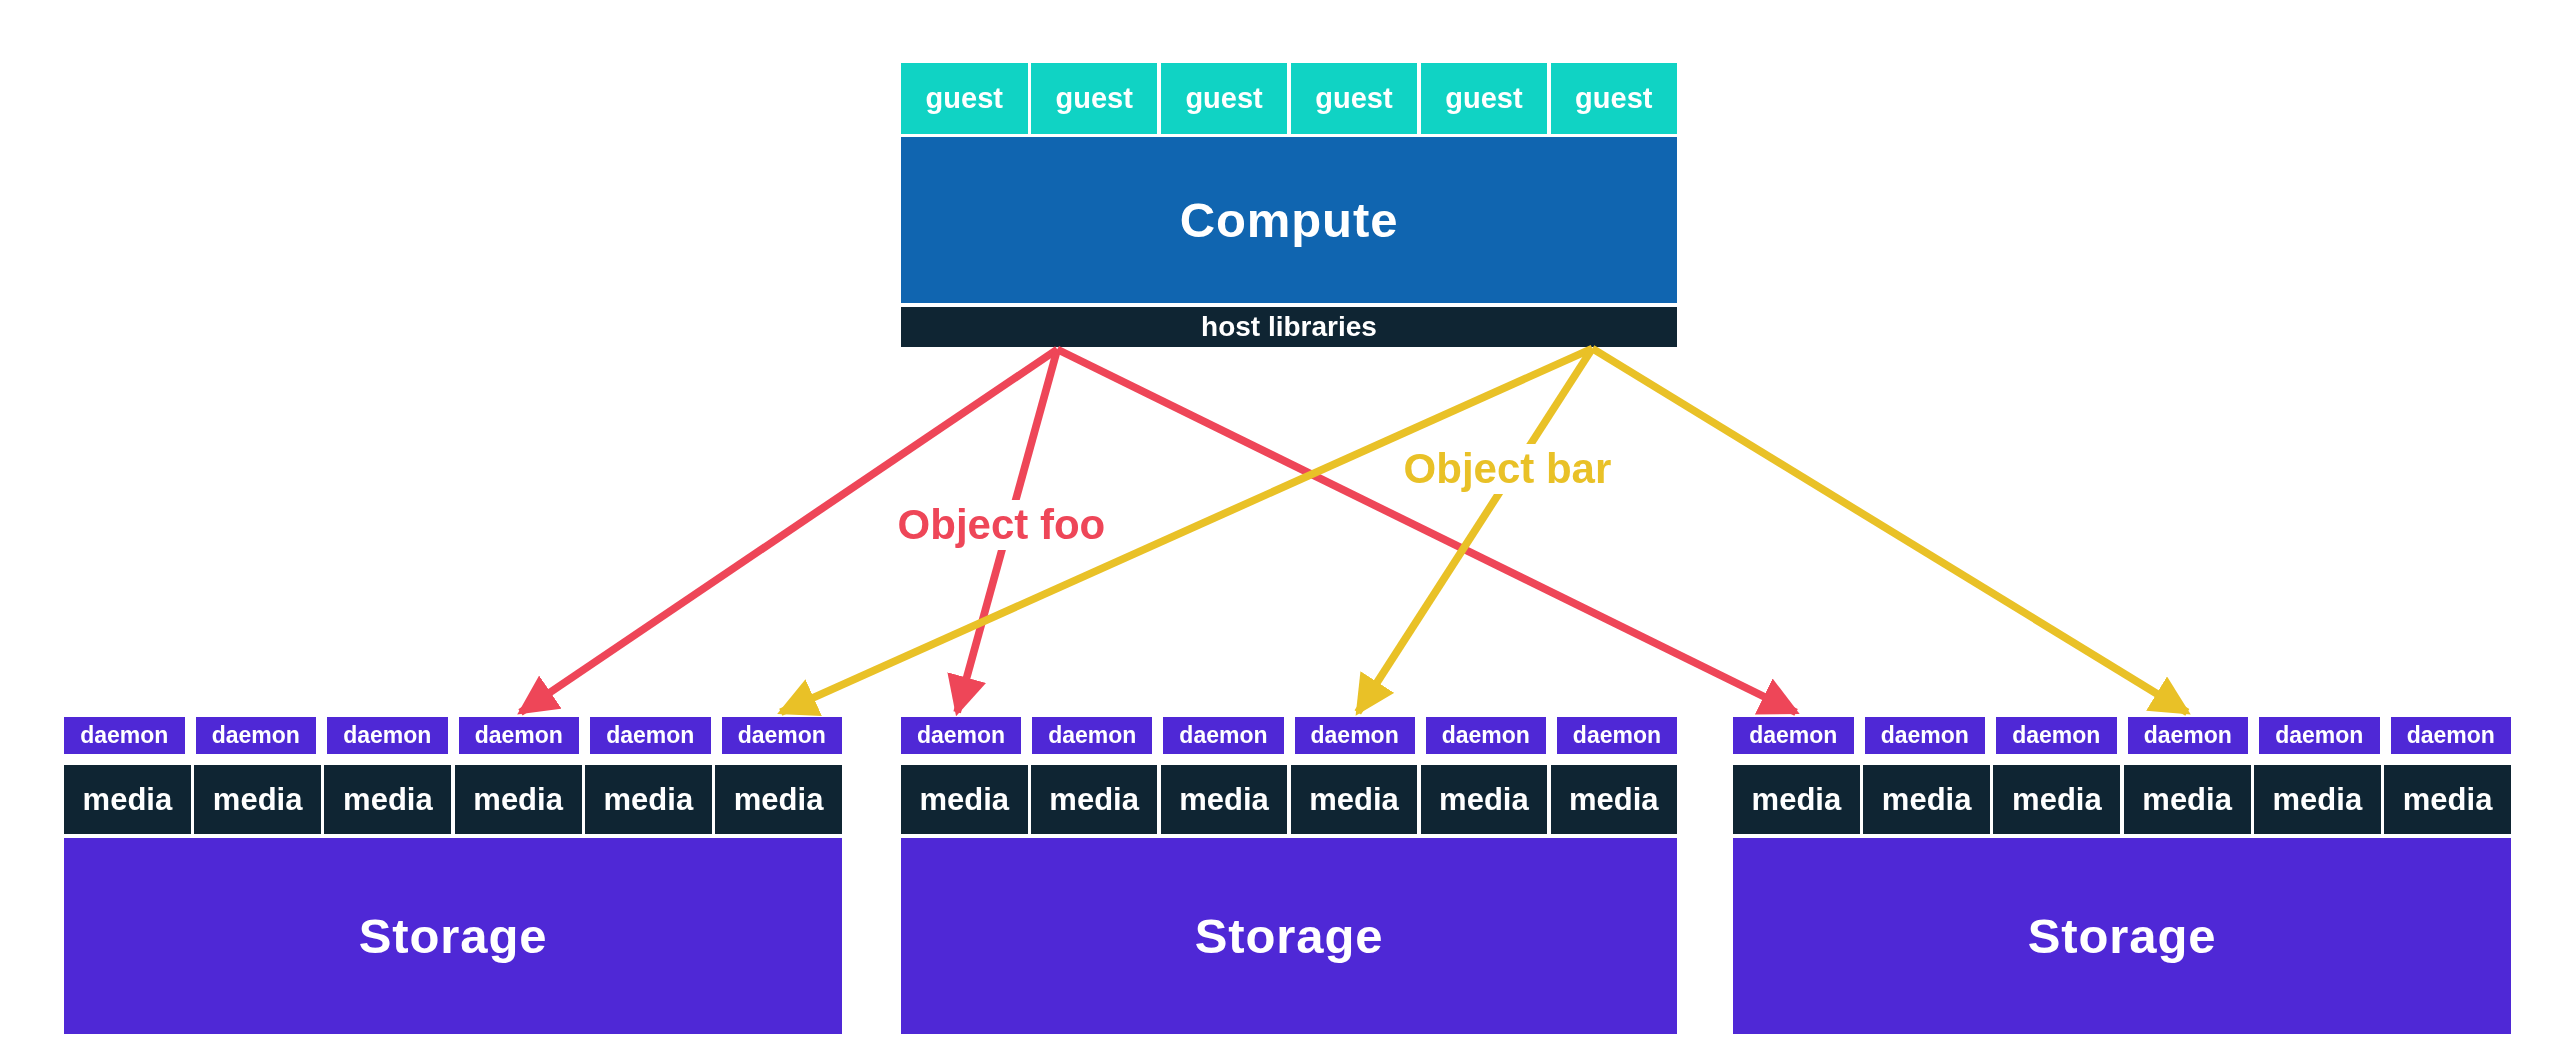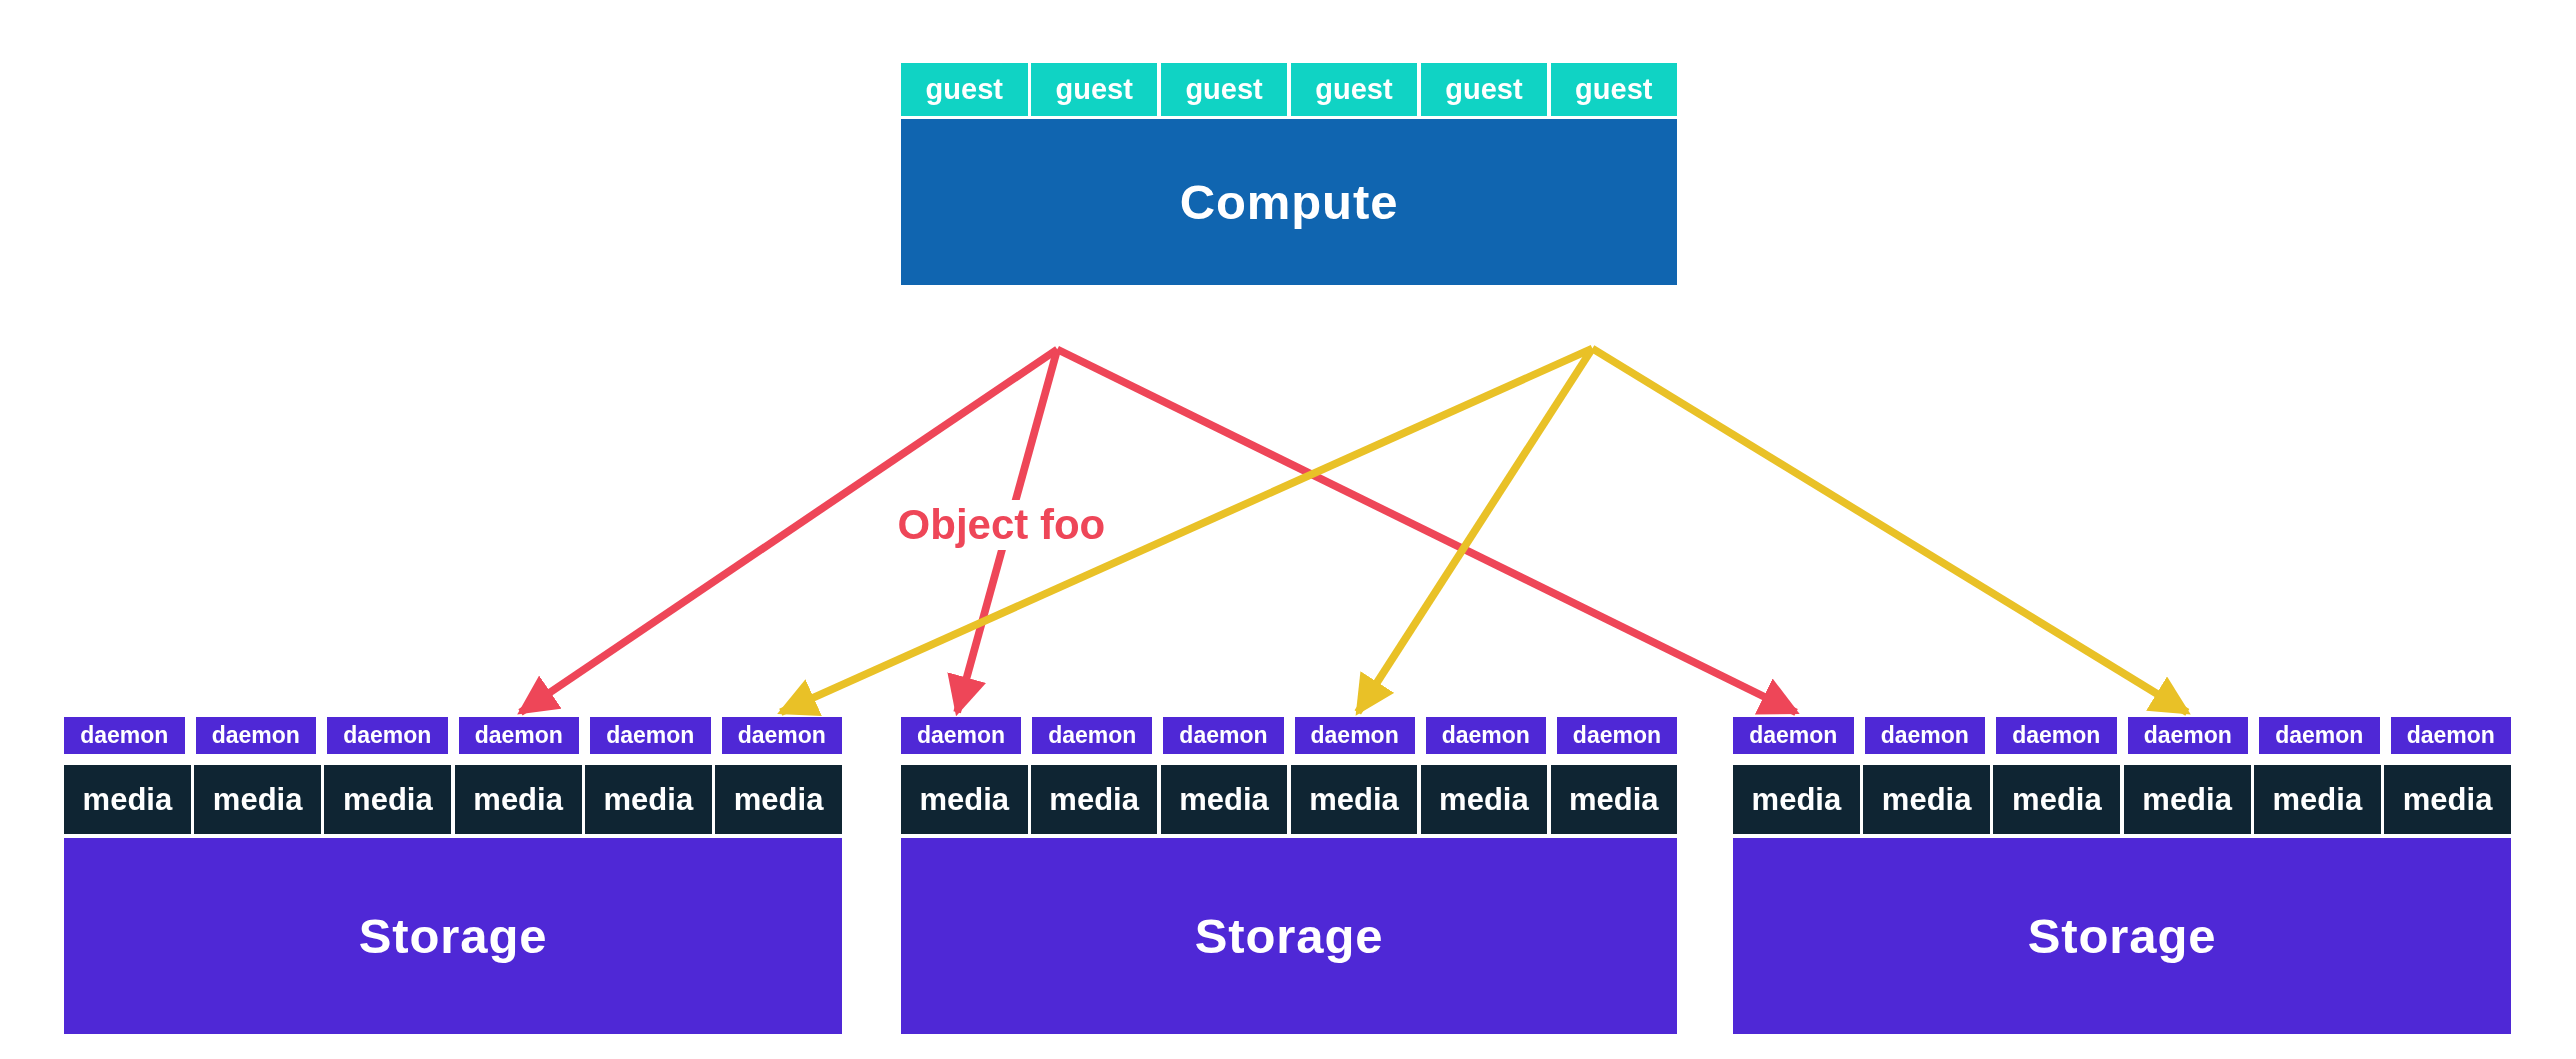--- a/index.html
+++ b/index.html
@@ -5,21 +5,21 @@
   html,body{margin:0;padding:0;background:#fff;}
   .canvas{
     position:relative;
     width:2576px;height:1060px;
     background:var(--bg,#fff);
     font-family:"Liberation Sans", sans-serif;
     overflow:hidden;
   }
   
   .compute-stack{position:absolute;left:901px;top:63px;width:776px;z-index:1;}
-  .guest-row{display:flex;gap:3.4px;height:53px;}
+  .guest-row{display:flex;gap:3.4px;height:71px;}
   .guest-row .cell{
     flex:1;background:var(--teal);
     display:flex;align-items:center;justify-content:center;
     color:#fff;font-weight:bold;font-size:29px;
   }
   .compute-block{
     margin-top:3.4px;height:166px;background:var(--blue);
     display:flex;align-items:center;justify-content:center;
   }
   .compute-block span{color:#fff;font-weight:bold;font-size:49px;letter-spacing:0.9px;}
@@ -87,20 +87,23 @@
         <div class="cell">guest</div>
         <div class="cell">guest</div>
         <div class="cell">guest</div>
         <div class="cell">guest</div>
         <div class="cell">guest</div>
         <div class="cell">guest</div>
       </div>
     <div class="compute-block">
       <span>Compute</span>
     </div>
+    <div class="host-band">
+      <span>host libraries</span>
+    </div>
   </div>
 
   <div class="storage-group" style="left:64px;">
     <div class="daemon-row">
         <div class="cell">daemon</div>
         <div class="cell">daemon</div>
         <div class="cell">daemon</div>
         <div class="cell">daemon</div>
         <div class="cell">daemon</div>
         <div class="cell">daemon</div>
@@ -156,15 +159,16 @@
         <div class="cell">media</div>
         <div class="cell">media</div>
         <div class="cell">media</div>
       </div>
     <div class="storage-block">
       <span>Storage</span>
     </div>
   </div>
 
   <div class="flow-label foo">Object foo</div>
+  <div class="flow-label bar">Object bar</div>
 
 </div>
 
 
 </body></html>

